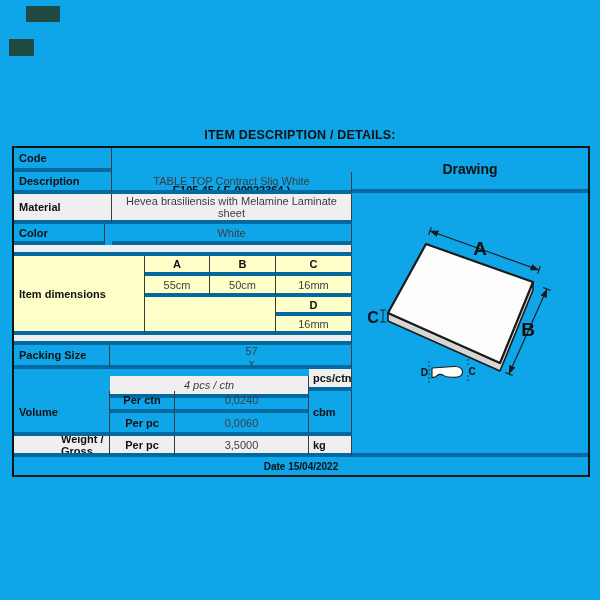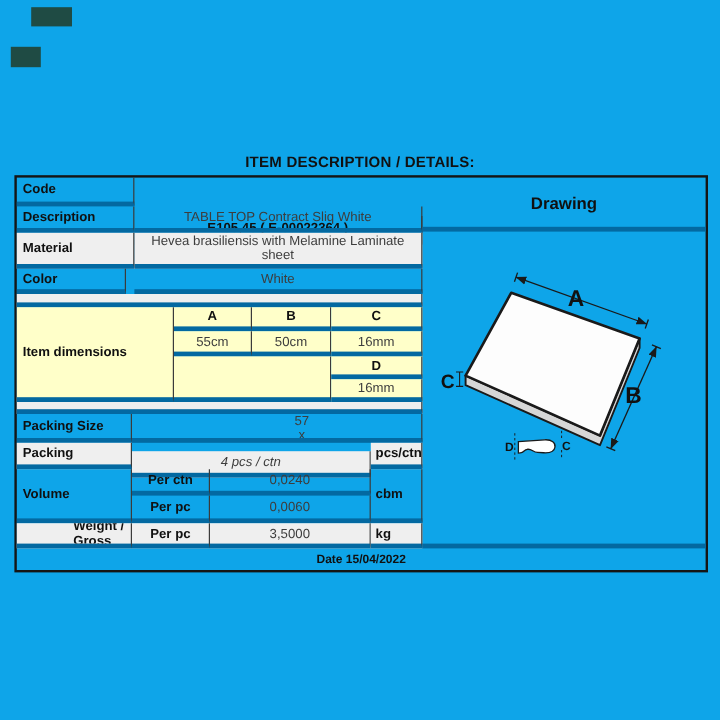--- a/index.html
+++ b/index.html
@@ -71,21 +71,20 @@
     <div class="cell lbl" style="left:0;top:197px;width:96px;height:24px;">Packing Size</div>
     <div class="cell psz" style="left:96px;top:197px;width:242px;height:24px;flex-direction:column;">
       <span>57</span>
       <span>x</span>
       <span>52</span>
       <span>x</span>
       <span>8</span>
       <span class="bold">cm</span>
     </div>
 
-    <div class="cell lbl gray" style="left:0;top:221px;width:96px;height:22px;">Packing</div>
     <div class="cell ctr gray" style="left:96px;top:228px;width:199px;height:22px;font-style:italic;">4 pcs / ctn</div>
     <div class="cell unit gray" style="left:295px;top:221px;width:43px;height:22px;">pcs/ctn</div>
 
     <div class="cell lbl" style="left:0;top:243px;width:96px;height:45px;">Volume</div>
     <div class="cell ctr bold" style="left:96px;top:243px;width:65px;height:22px;">Per ctn</div>
     <div class="cell ctr" style="left:161px;top:243px;width:134px;height:22px;">0,0240</div>
     <div class="cell ctr bold" style="left:96px;top:265px;width:65px;height:23px;">Per pc</div>
     <div class="cell ctr" style="left:161px;top:265px;width:134px;height:23px;">0,0060</div>
     <div class="cell unit" style="left:295px;top:243px;width:43px;height:45px;">cbm</div>
 

